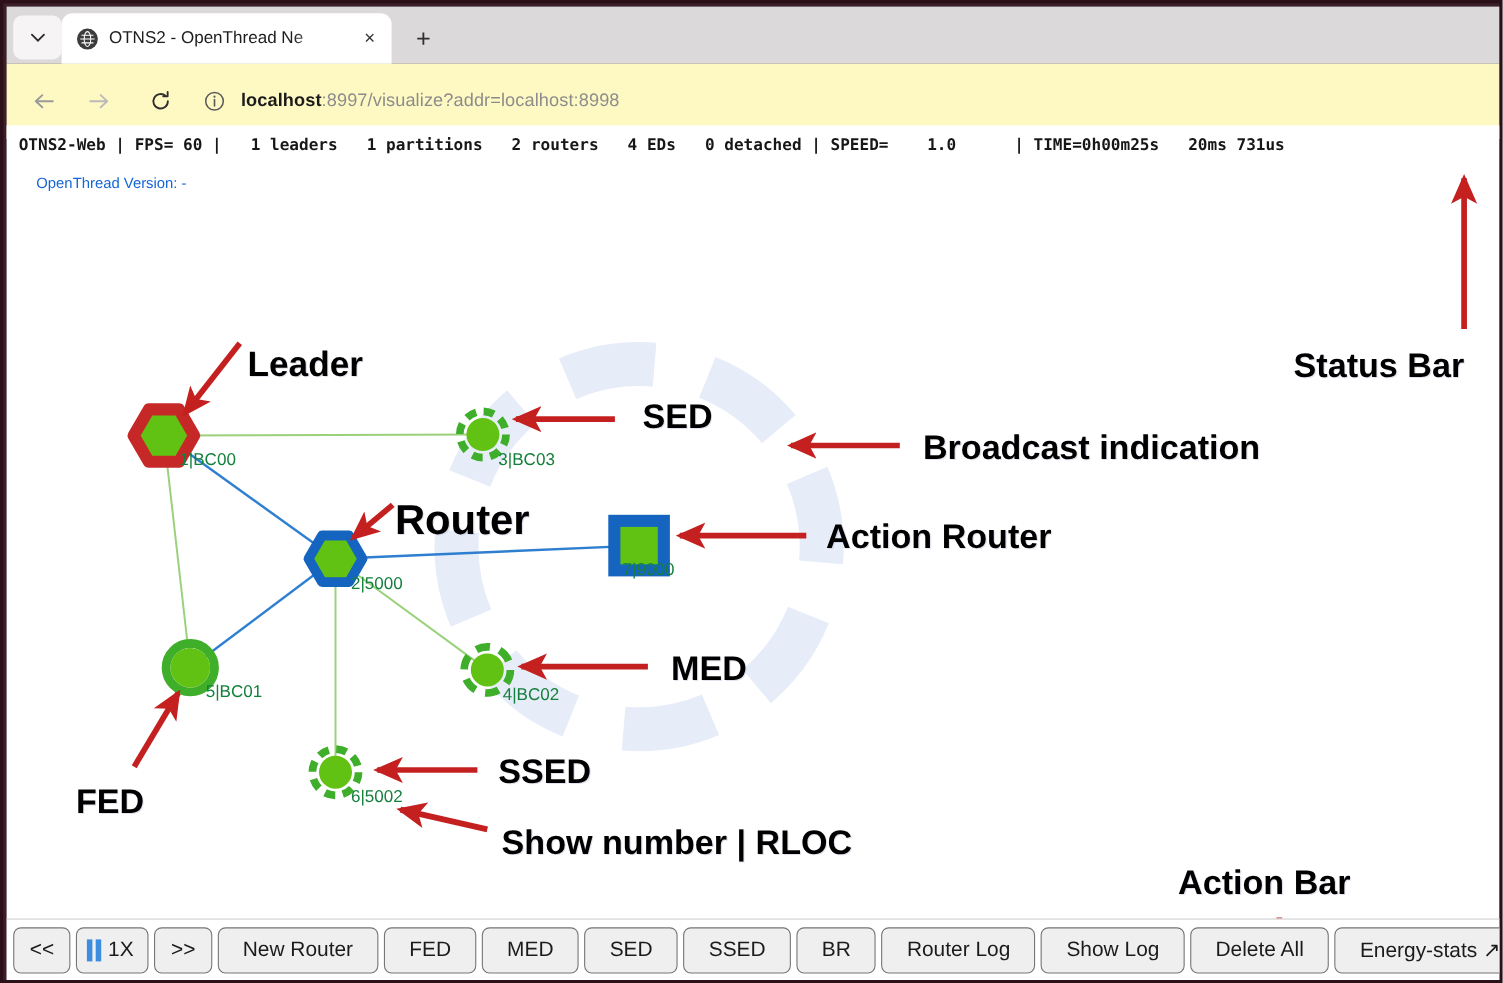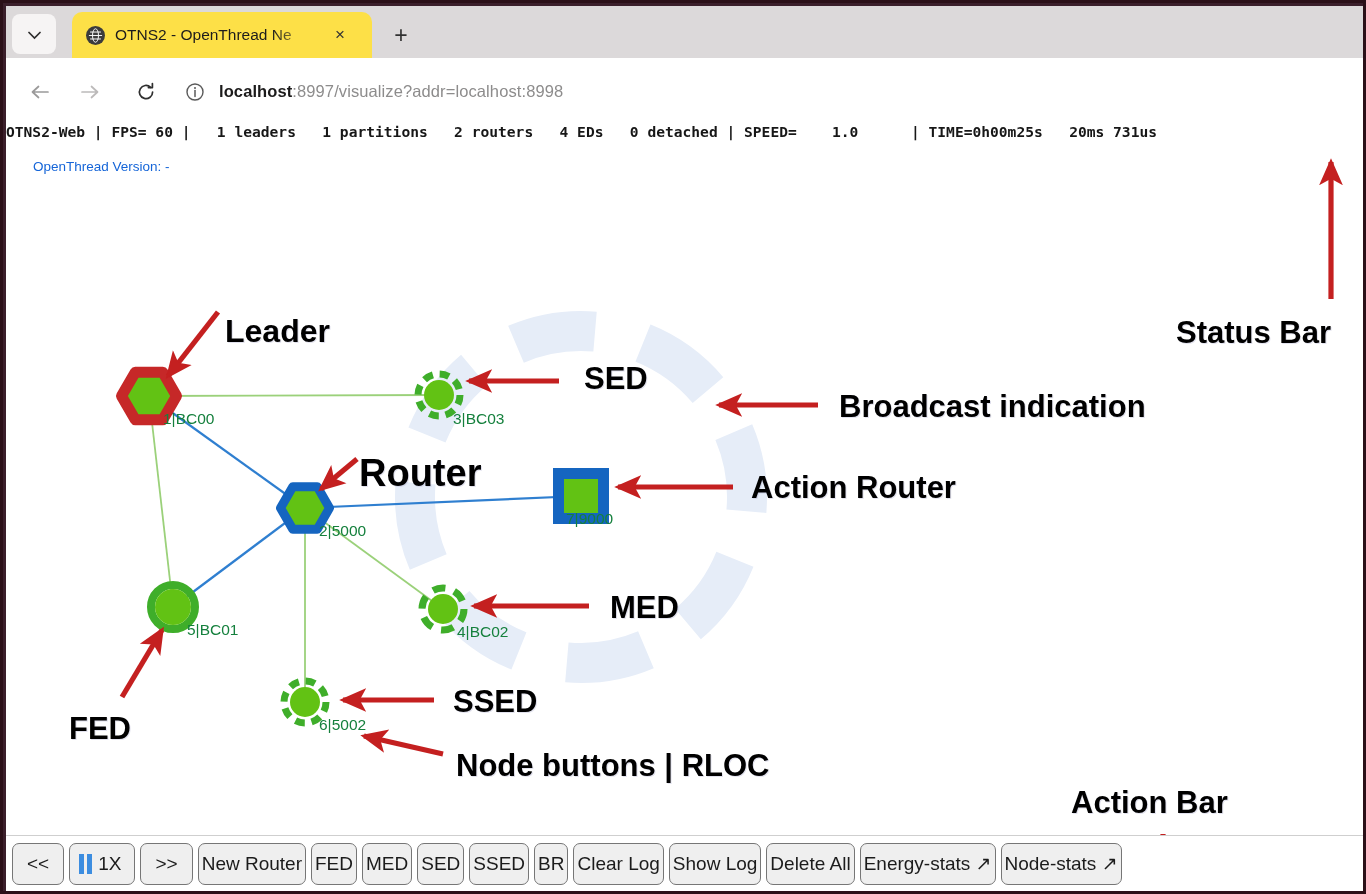--- a/index.html
+++ b/index.html
@@ -24,25 +24,25 @@
     background: #dcd9da;
     display: flex; align-items: flex-end;
   }
   .tab-menu-btn {
     width: 44px; height: 40px; margin-left: 6px; margin-bottom: 4px;
     background: #f6f4f4; border-radius: 8px;
     display: flex; align-items: center; justify-content: center;
     color: #31302f; font-size: 15px;
   }
   .tab {
-    height: 46px; margin-left: 16px;
-    background: #fde047;
+    height: 46px; margin-left: 0;
+    background: #ffffff;
     border-radius: 10px 10px 0 0;
     display: flex; align-items: center;
-    padding: 0 20px 0 14px;
+    padding: 0 8px 0 14px;
     min-width: 300px; max-width: 300px;
     position: relative;
   }
   .tab-favicon {
     width: 19px; height: 19px; border-radius: 50%;
     background: #3c3c3c; margin-right: 10px; flex: 0 0 auto;
     display: flex; align-items: center; justify-content: center;
   }
   .tab-title {
     font-size: 15.5px; color: #1d1c1c;
@@ -57,21 +57,21 @@
   }
   .tab-new {
     width: 34px; height: 34px; margin-left: 12px; margin-bottom: 6px;
     display: flex; align-items: center; justify-content: center;
     font-size: 23px; color: #303030; font-weight: 300;
   }
 
   .navbar {
     position: absolute; left: 3px; top: 55px;
     width: 1360px; height: 68px;
-    background: #ffffff;
+    background: #fef9c3;
     display: flex; align-items: center;
     border-bottom: 1px solid #d6d4d4;
   }
   .nav-btn {
     width: 40px; height: 40px; margin-left: 14px;
     display: flex; align-items: center; justify-content: center;
     font-size: 22px; color: #9b9a9a;
   }
   .nav-btn.reload { color: #2f2f2f; font-size: 21px; margin-left: 16px; }
   .nav-btn.fwd { margin-left: 10px; }
@@ -92,20 +92,21 @@
     position: absolute; left: 3px; top: 111px;
     width: 1360px; height: 777px;
     background: #ffffff; overflow: hidden;
   }
 
   .statusbar {
     position: absolute; left: 0; top: 9px; width: 100%;
     font-family: "DejaVu Sans Mono", monospace;
     font-size: 14.6px; font-weight: 700; color: #171717;
     white-space: pre;
+    padding-left: 11px;
   }
   .otver {
     position: absolute; left: 11px; top: 45px;
     font-size: 13.5px; color: #1565d8;
     font-family: Liberation Sans, sans-serif;
     margin-left: 16px;
   }
 
   
   .canvas { position: absolute; left: 0; top: 0; width: 1360px; height: 777px; }
@@ -136,21 +137,21 @@
     display: flex; align-items: center;
     padding: 0 6px;
     gap: 5px;
   }
   .abtn {
     height: 42px;
     background: #efefef;
     border: 1px solid #767676;
     border-radius: 7px;
     display: flex; align-items: center; justify-content: center;
-    padding: 0 3px;
+    padding: 0 22px;
     font-size: 19px; color: #1b1b1b;
     font-family: "Liberation Sans", sans-serif;
     white-space: nowrap;
   }
   .abtn.narrow { padding: 0 14px; }
   .abtn.speed { padding: 0 13px 0 9px; gap: 3px; }
   .pause-glyph { display: inline-flex; gap: 3px; margin-right: 3px; }
   .pause-glyph i { display: block; width: 5px; height: 20px; background: #3c8de0; }
 </style>
 </head>
@@ -285,41 +286,41 @@
         <div class="node-label" style="left: 313px; top: 602px;">6|5002</div>
         <div class="anno" style="left: 219px; top: 199px; font-size: 32px;">Leader</div>
         <div class="anno" style="left: 578px; top: 247px; font-size: 31px;">SED</div>
         <div class="anno" style="left: 1170px; top: 201px; font-size: 31px;">Status Bar</div>
         <div class="anno" style="left: 833px; top: 275px; font-size: 31px;">Broadcast indication</div>
         <div class="anno" style="left: 353px; top: 338px; font-size: 38px;">Router</div>
         <div class="anno" style="left: 745px; top: 356px; font-size: 31px;">Action Router</div>
         <div class="anno" style="left: 604px; top: 476px; font-size: 31px;">MED</div>
         <div class="anno" style="left: 63px; top: 597px; font-size: 31px;">FED</div>
         <div class="anno" style="left: 447px; top: 570px; font-size: 31px;">SSED</div>
-        <div class="anno" style="left: 450px; top: 634px; font-size: 31px;">Node buttons |  RLOC</div>
+        <div class="anno" style="left: 450px; top: 634px; font-size: 31px;">Show number |  RLOC</div>
         <div class="anno" style="left: 1065px; top: 671px; font-size: 31px; text-align: right;">Action Bar</div>
         <div class="anno" style="left: 315px; top: 742px; font-size: 31px;">Add-node buttons</div>
       </div>
 
     <div class="actionbar" id="actionbar">
         <div class="abtn narrow">&lt;&lt;</div>
         <div class="abtn speed">
           <span class="pause-glyph">
             <i></i>
             <i></i>
           </span>
           <span>1X</span>
         </div>
         <div class="abtn narrow">&gt;&gt;</div>
         <div class="abtn">New Router</div>
         <div class="abtn">FED</div>
         <div class="abtn">MED</div>
         <div class="abtn">SED</div>
         <div class="abtn">SSED</div>
         <div class="abtn">BR</div>
-        <div class="abtn">Clear Log</div>
+        <div class="abtn">Router Log</div>
         <div class="abtn">Show Log</div>
         <div class="abtn">Delete All</div>
         <div class="abtn">Energy-stats ↗</div>
         <div class="abtn">Node-stats ↗</div>
       </div>
   </div>
 </div>
 
 </body></html>

